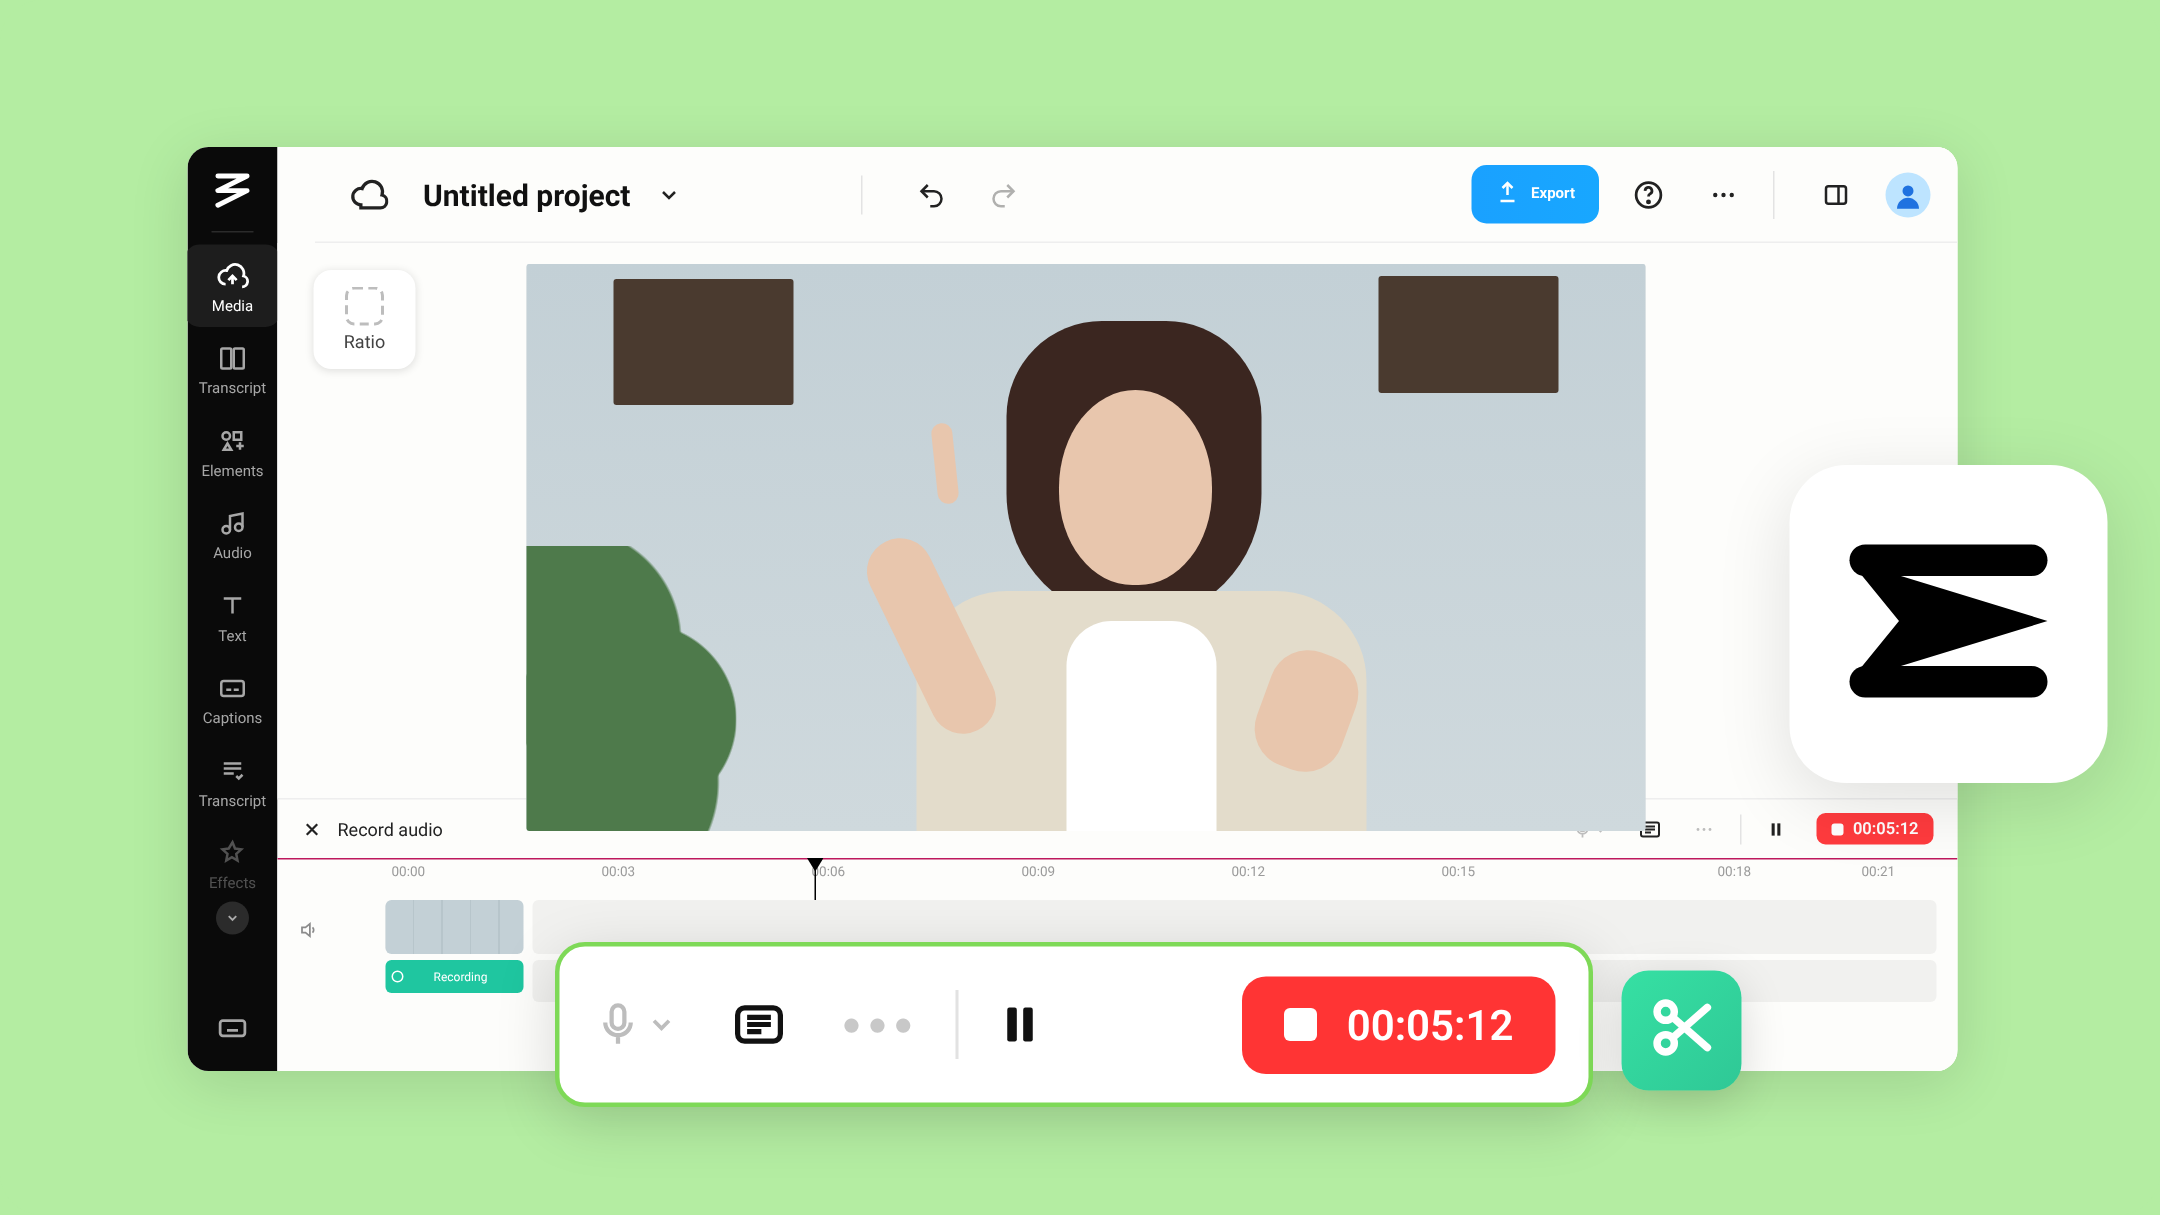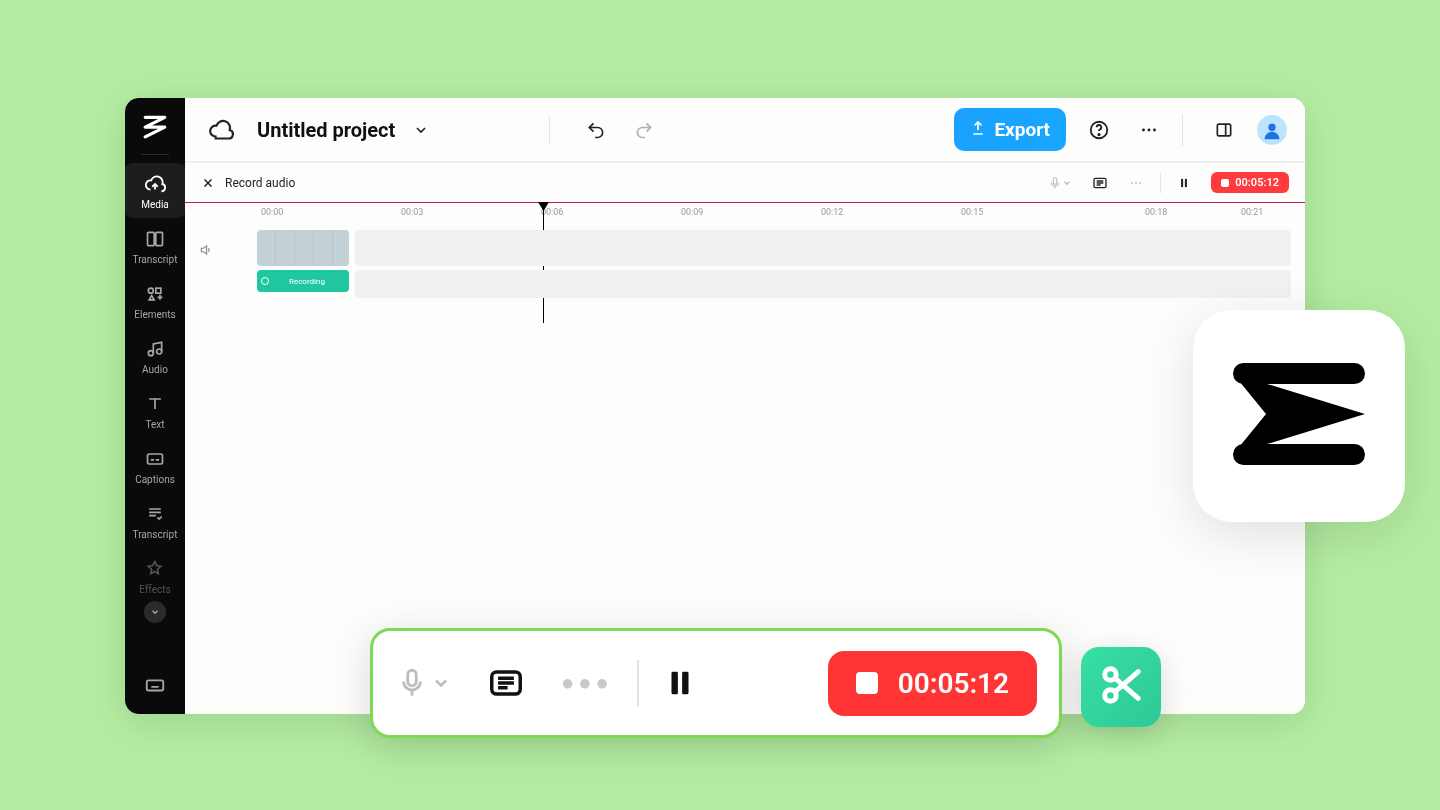--- a/index.html
+++ b/index.html
@@ -16,32 +16,32 @@
   .rail-item.active { background: #1d1d1d; color: #fff; }
   .rail-item .ic { width: 22px; height: 22px; display:flex; align-items:center; justify-content:center; }
   .rail-chev { width: 22px; height: 22px; border-radius: 50%; background:#2b2b2b; color:#aaa; display:flex;align-items:center;justify-content:center; margin-top:-2px; font-size:10px; }
   .rail-spacer { flex:1; }
   .rail-kbd { margin-bottom: 14px; color:#a7a7a7; }
 
   
   .main { flex:1; display:flex; flex-direction:column; background:#fdfdfb; }
 
   
-  .hdr { height: 64px; display:flex; align-items:center; padding: 0 18px; gap: 8px; border-bottom: 1px solid #eee; background:#fdfdfb; }
+  .hdr { height: 64px; display:flex; align-items:center; padding: 0 18px; gap: 8px; border-bottom: 1px solid #eee; background:#fdfdfb;margin-left:25px; }
   .hdr .cloud-btn { width:36px;height:36px;border-radius:10px;display:flex;align-items:center;justify-content:center;color:#222; }
   .proj-title { font-weight:700; font-size:20px; color:#111; padding: 0 4px 0 10px; }
   .chev { color:#222; display:flex; align-items:center; padding:0 6px; }
   .hdr-spacer-a { flex:0 0 80px; }
   .tool-grp { display:flex; align-items:center; gap:6px; }
   .tool-btn { width:40px;height:40px;border-radius:10px;display:flex;align-items:center;justify-content:center;color:#222;cursor:pointer; }
   .tool-btn.sel { background:#eee; }
   .zoom { margin-left: 8px; font-size:16px; font-weight:600; color:#222; display:flex; align-items:center; gap:4px; }
   .vdiv { width:1px; height:26px; background:#e3e3e3; margin: 0 18px; }
   .hdr-spacer-b { flex:1; }
-  .export-btn { background: linear-gradient(90deg,#1aa1ff,#18a7ff); color:#fff; font-weight:700; font-size:19px; padding:10px 16px; border-radius:10px; display:flex; align-items:center; gap:8px; cursor:pointer;justify-content:space-between; }
+  .export-btn { background: linear-gradient(90deg,#1aa1ff,#18a7ff); color:#fff; font-weight:700; font-size:10px; padding:10px 16px; border-radius:10px; display:flex; align-items:center; gap:8px; cursor:pointer;justify-content:space-between; }
   .hdr-ic { width:34px;height:34px;border-radius:8px;display:flex;align-items:center;justify-content:center;color:#222;cursor:pointer; margin-left:8px; }
   .vdiv2 { width:1px; height:32px; background:#e3e3e3; margin: 0 8px 0 8px; }
   .avatar { width:30px; height:30px; border-radius:50%; background:#bde4ff; display:flex; align-items:center; justify-content:center; margin-left:8px; }
 
   
   .canvas-area { position:relative; flex:1; background:#fdfdfb; }
   .ratio-card { position:absolute; left:24px; top:18px; width:68px; height:66px; background:#fff; border-radius:12px; box-shadow:0 1px 6px rgba(0,0,0,0.12); display:flex; flex-direction:column; align-items:center; justify-content:center; gap:4px; cursor:pointer; }
   .ratio-ic { width:26px;height:26px;border:2px dashed #bdbdbd;border-radius:6px; }
   .ratio-lbl { font-size:12px; color:#424242; }
   .video-thumb { position:absolute; left:166px; top:14px; width:746px; height:378px; background:#c9d4d8; border-radius:2px; overflow:hidden; }
@@ -269,20 +269,41 @@
           </svg>
       </div>
       <div class="avatar">
         <svg width="22" height="22" viewBox="0 0 24 24">
             <circle cx="12" cy="9" r="4" fill="#1f72e0"></circle>
             <path d="M4 22c0-4.4 3.6-8 8-8s8 3.6 8 8" fill="#1f72e0"></path>
           </svg>
       </div>
     </div>
 
+    <div class="canvas-area">
+      <div class="ratio-card">
+        <div class="ratio-ic"></div>
+        <div class="ratio-lbl">Ratio</div>
+      </div>
+      <div class="video-thumb">
+        <div class="vt-wall"></div>
+        <div class="vt-frame1"></div>
+        <div class="vt-frame2"></div>
+        <div class="vt-plant"></div>
+        <div class="vt-person">
+          <div class="vt-hair"></div>
+          <div class="vt-jacket"></div>
+          <div class="vt-shirt"></div>
+          <div class="vt-face"></div>
+          <div class="vt-armL"></div>
+          <div class="vt-fingL"></div>
+          <div class="vt-armR"></div>
+        </div>
+      </div>
+    </div>
 
     <div class="controls-row">
       <span class="close-x">
           <svg width="14" height="14" viewBox="0 0 24 24" fill="none" stroke="#222" stroke-width="2.5">
             <path d="M6 6l12 12M18 6 6 18"></path>
           </svg>
         </span>
       <span>Record audio</span>
       <div class="ctr-spacer"></div>
       <span class="small-ic">

